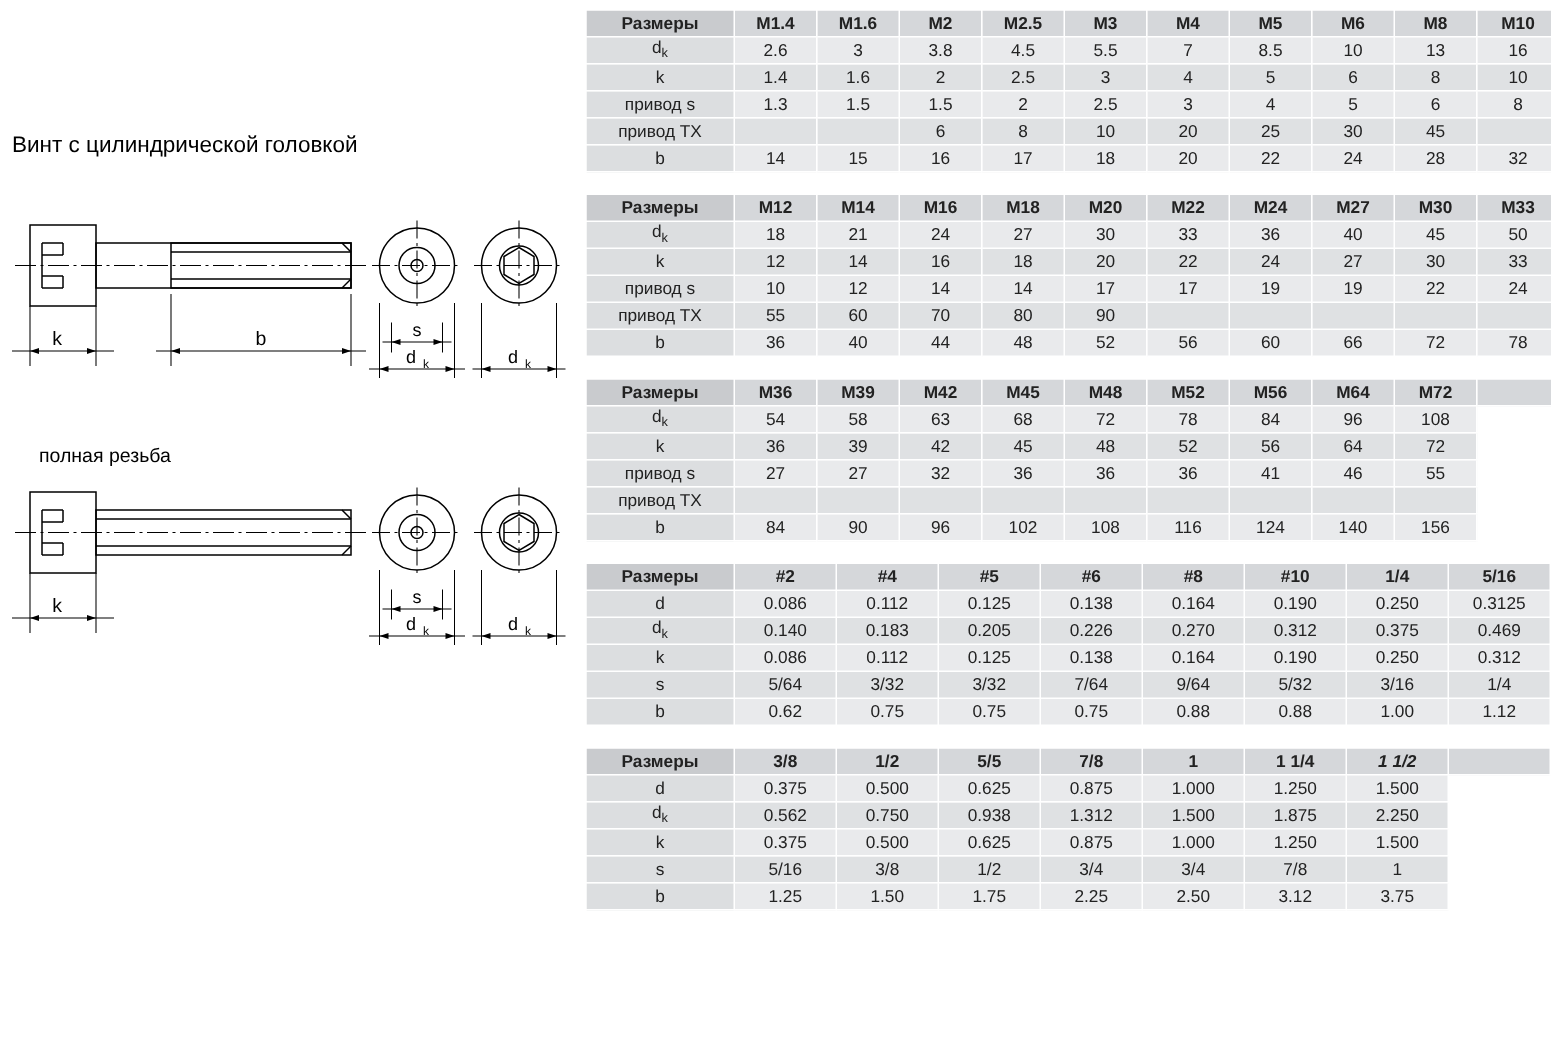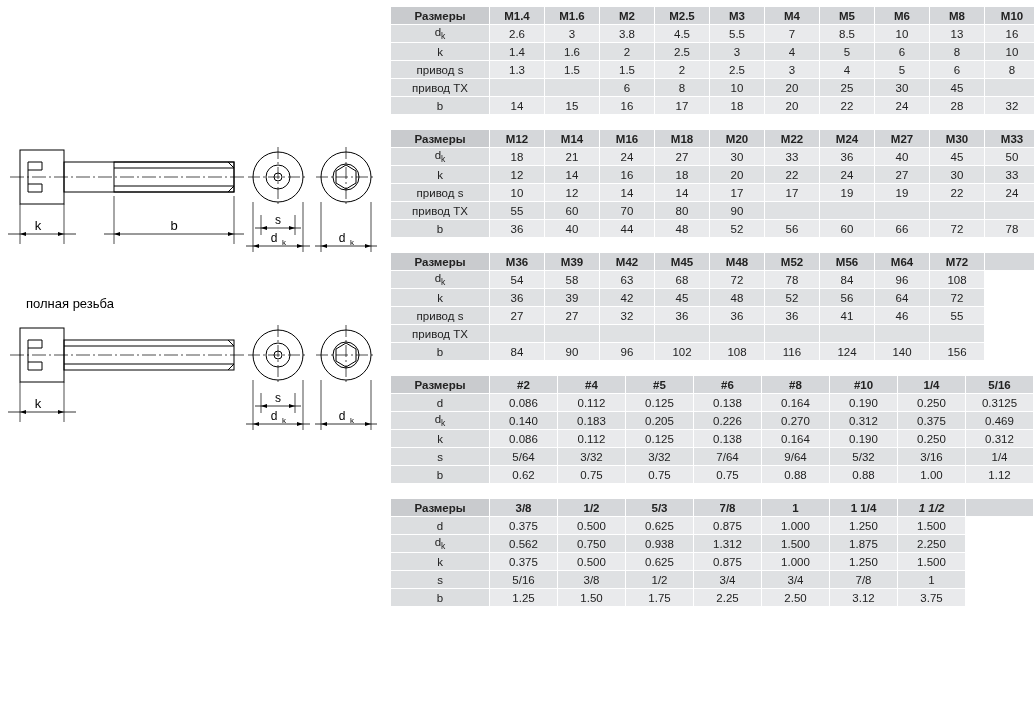--- a/index.html
+++ b/index.html
@@ -120,20 +120,21 @@
   #tbl-imp-2 { margin-top: 12px; }
 </style>
 </head>
 <body>
 
 <div class="page">
 
   <div class="left-col">
 
 
+    <div class="subtitle">Винт с цилиндрической головкой</div>
 
     <div class="drawing" style="left:6px; top:140px; width:372px; height:130px;">
       <svg width="372" height="130" viewBox="0 0 372 130" xmlns="http://www.w3.org/2000/svg">
         <g fill="none" stroke="#000" stroke-width="1">
 
           <rect x="14" y="10" width="44" height="54"></rect>
 
           <line x1="22" y1="22" x2="36" y2="22"></line>
           <line x1="22" y1="30" x2="36" y2="30"></line>
           <line x1="22" y1="44" x2="36" y2="44"></line>
@@ -615,21 +616,21 @@
             <td style="width: 67px;">1.12</td>
           </tr>
         </tbody>
       </table>
       <table class="dim" id="tbl-imp-2">
         <thead>
           <tr class="head">
             <th class="rowhead">Размеры</th>
             <th style="width: 67px;">3/8</th>
             <th style="width: 67px;">1/2</th>
-            <th style="width: 67px;">5/3</th>
+            <th style="width: 67px;">5/5</th>
             <th style="width: 67px;">7/8</th>
             <th style="width: 67px;">1</th>
             <th style="width: 67px;">1 1/4</th>
             <th style="width: 67px; font-style: italic;">1 1/2</th>
             <th class="empty" style="width: 67px;"></th>
           </tr>
         </thead>
         <tbody>
           <tr>
             <td class="rowhead">d</td>

